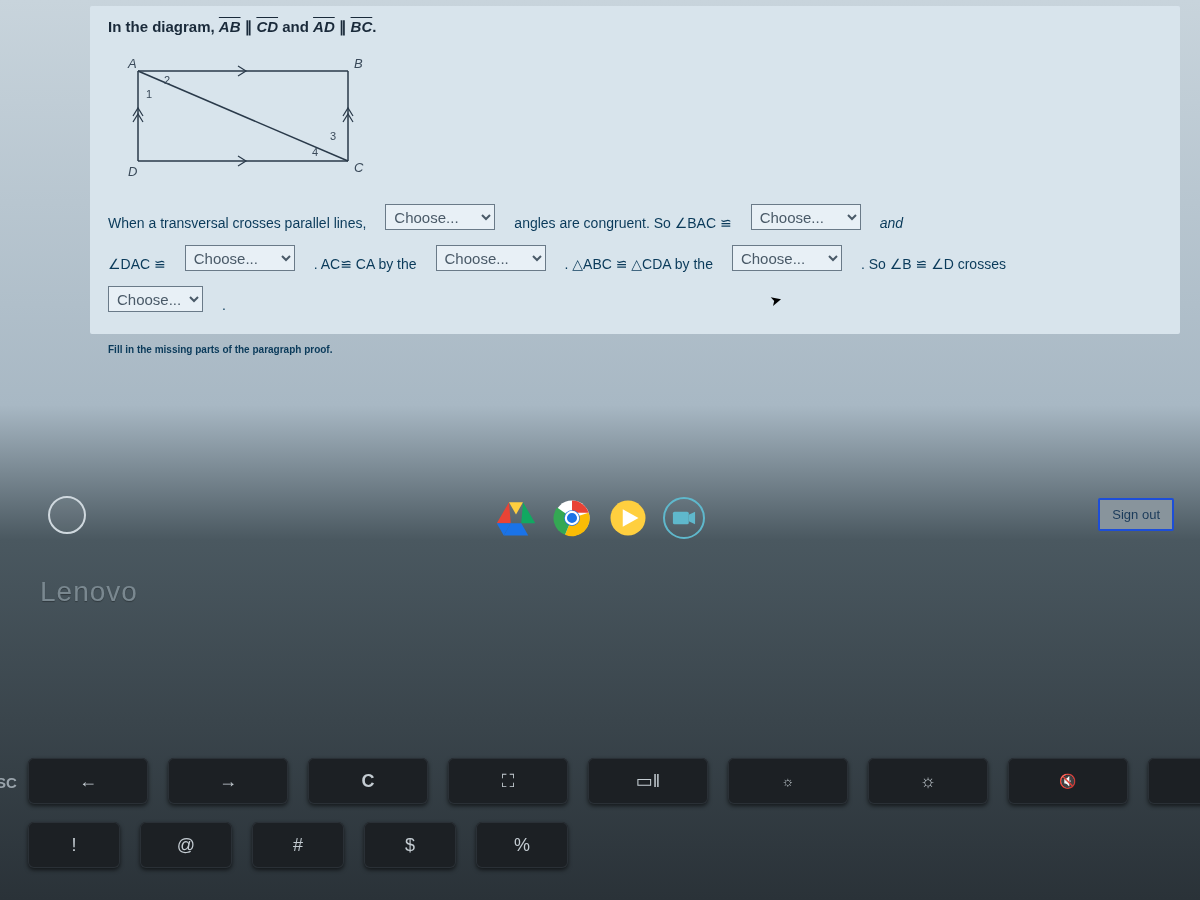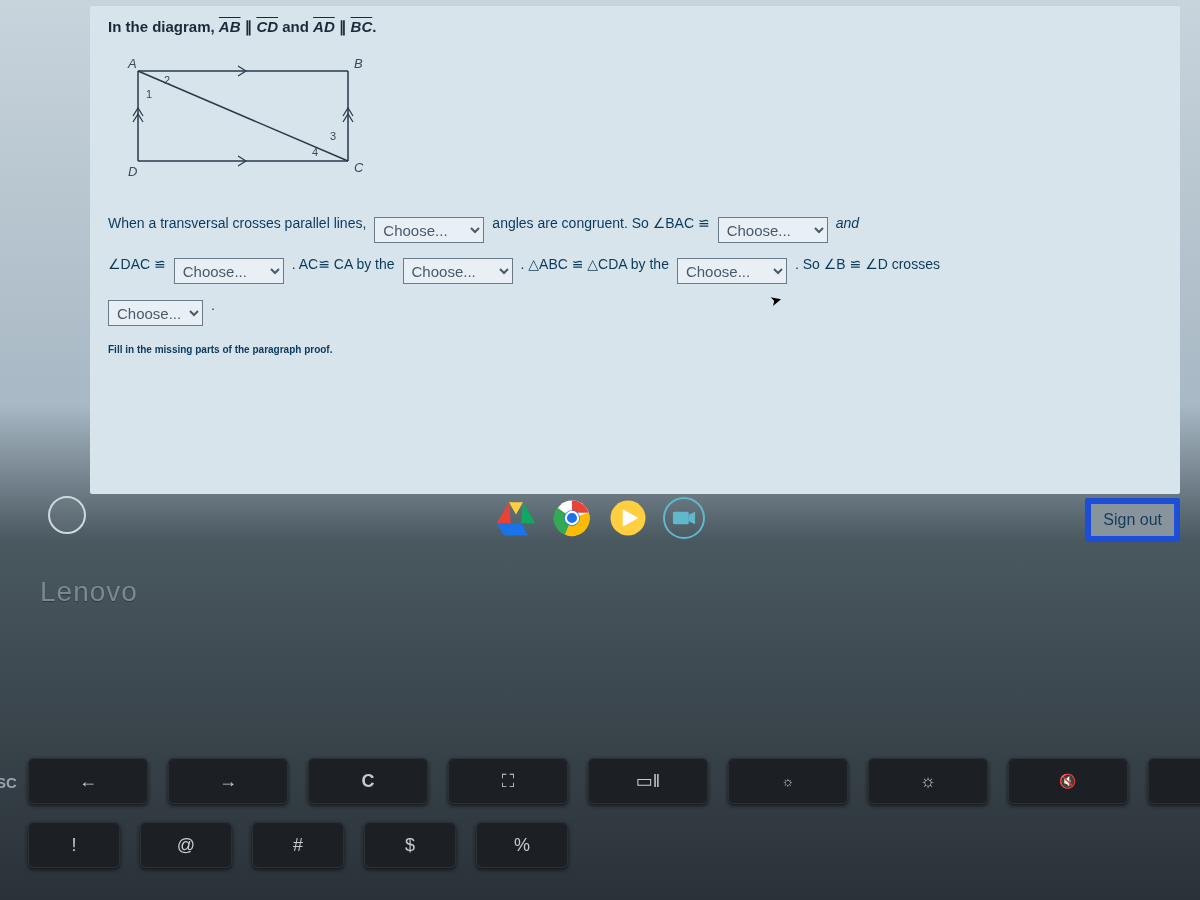--- a/index.html
+++ b/index.html
@@ -9,21 +9,21 @@
     width: 1200px;
     height: 900px;
     overflow: hidden;
     position: relative;
   }
   .content-panel {
     position: absolute;
     top: 6px;
     left: 90px;
     width: 1090px;
-    height: 488px;
+    height: 328px;
     background: #d8e4ec;
     padding: 12px 18px 18px 18px;
     border-radius: 2px;
   }
   .prompt-title {
     font-weight: bold;
     font-size: 15px;
     color: #1a2a3a;
     margin-bottom: 10px;
   }
@@ -34,22 +34,22 @@
     position: relative;
     margin-bottom: 18px;
   }
   .diagram-box svg { width: 100%; height: 100%; }
   .proof-line {
     font-size: 14px;
     color: #0a3a5a;
     line-height: 2.8;
     display: flex;
     flex-wrap: wrap;
-    align-items: flex-end;
-    gap: 8px;
+    align-items: flex-start;
+    gap: 19px;
     margin-bottom: 2px;
   }
   .proof-line span { white-space: nowrap; }
   select.choose {
     font-size: 15px;
     padding: 3px 4px;
     border: 1px solid #6a7a88;
     background: #e8f0f6;
     color: #4a5a68;
     min-width: 110px;
@@ -96,26 +96,26 @@
     width: 42px;
     height: 42px;
     border-radius: 50%;
     display: flex;
     align-items: center;
     justify-content: center;
     font-size: 20px;
   }
   .signout {
     position: absolute;
-    right: 20px;
+    right: 26px;
     top: 498px;
     background: #88949c;
-    border: 6px solid #1d4ed8;
+    border: 2px solid #1d4ed8;
     color: #1a3a5a;
-    font-size: 16px;
+    font-size: 13px;
     padding: 7px 12px;
     border-radius: 2px;
   }
 
   .lenovo {
     position: absolute;
     left: 40px;
     top: 576px;
     font-family: Arial, sans-serif;
     font-size: 28px;

